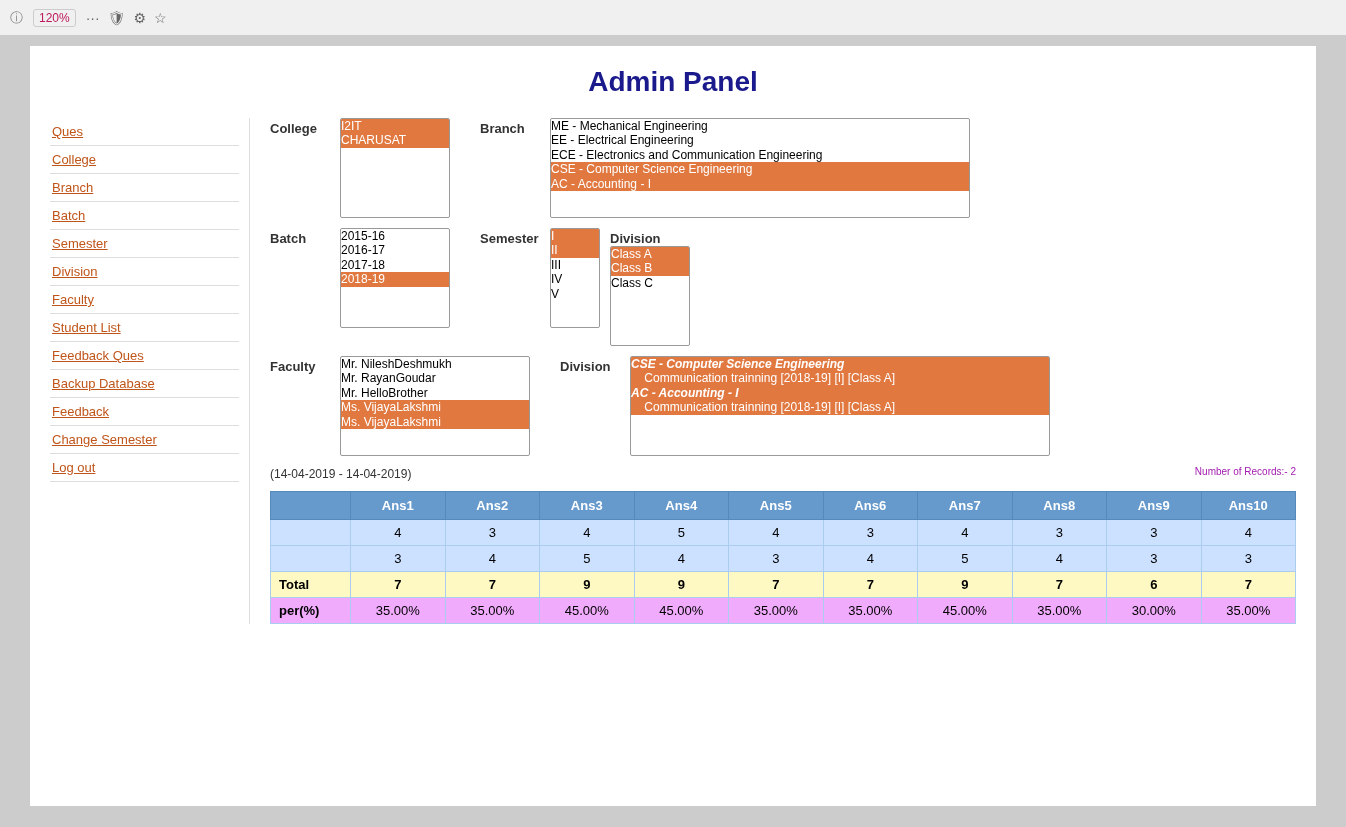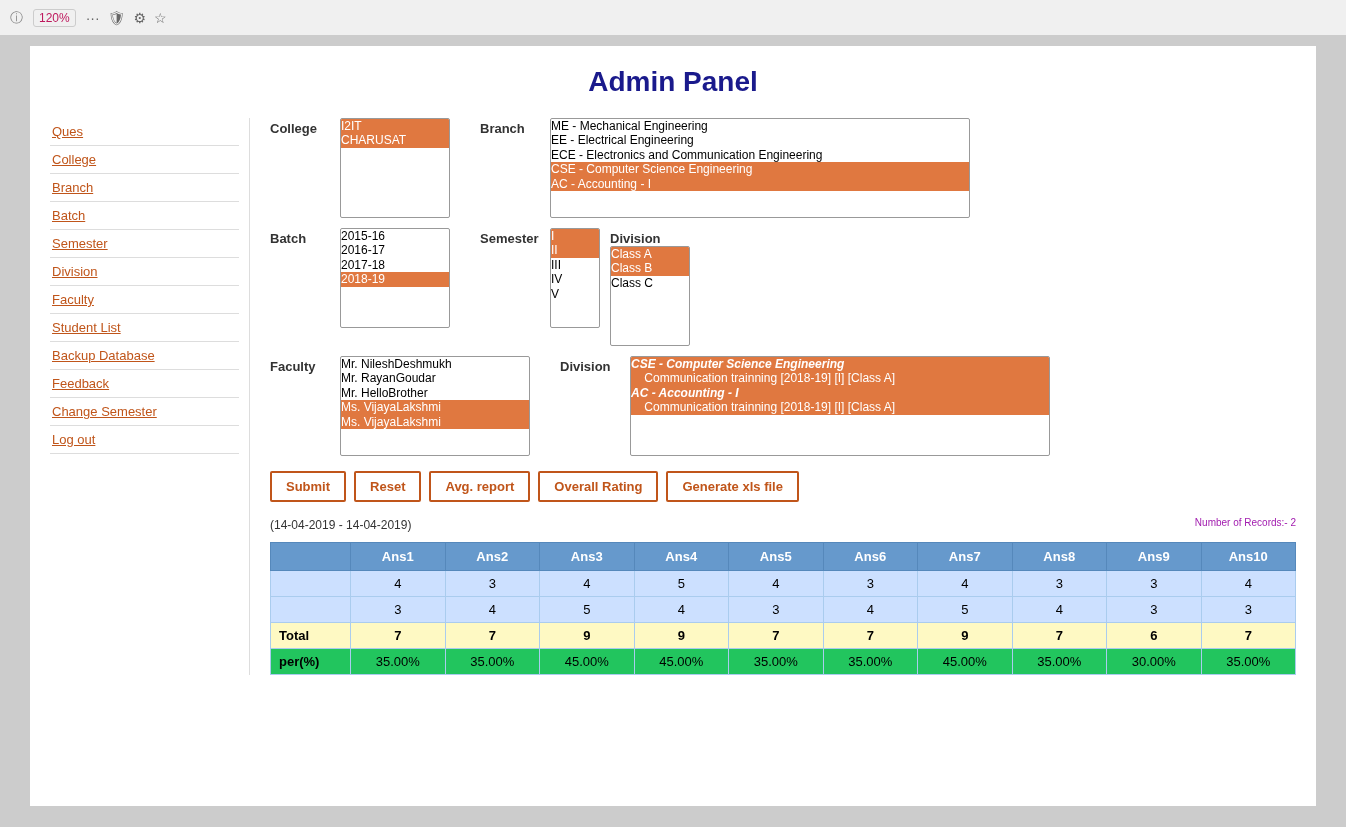--- a/index.html
+++ b/index.html
@@ -176,21 +176,21 @@
       padding: 5px 8px;
       text-align: center;
       font-size: 13px;
       border: 1px solid #aaccee;
     }
     .results-table tr.total-row td {
       background: #fef9c3;
       font-weight: bold;
     }
     .results-table tr.percent-row td {
-      background: #22c55e;
+      background: #f0abfc;
       margin-top: 8px;
     }
     .results-table .row-label {
       text-align: left;
       font-weight: bold;
     }
     .clearfix::after { content: ''; display: table; clear: both; }
     .col-header-row th:first-child {
       width: 80px;
     }
@@ -228,20 +228,21 @@
 
     <div class="sidebar">
       <a href="#">Ques</a>
       <a href="#">College</a>
       <a href="#">Branch</a>
       <a href="#">Batch</a>
       <a href="#">Semester</a>
       <a href="#">Division</a>
       <a href="#">Faculty</a>
       <a href="#">Student List</a>
+      <a href="#">Feedback Ques</a>
       <a href="#">Backup Database</a>
       <a href="#">Feedback</a>
       <a href="#">Change Semester</a>
       <a href="#">Log out</a>
     </div>
 
     <div class="main-content">
 
       <div style="display:flex; gap:30px; margin-bottom:10px;">
         <div class="form-group">
@@ -310,27 +311,20 @@
           <span class="form-label">Division</span>
           <select class="select-subject" multiple="">
             <option selected="" style="font-weight: bold; font-style: italic; background: rgb(224, 120, 64); color: white;">CSE - Computer Science Engineering</option>
             <option selected="" style="background:#e07840;color:white;">&nbsp;&nbsp;&nbsp;&nbsp;Communication trainning [2018-19] [I] [Class A]</option>
             <option selected="" style="font-weight: bold; font-style: italic; background: rgb(224, 120, 64); color: white;">AC - Accounting - I</option>
             <option selected="" style="background:#e07840;color:white;">&nbsp;&nbsp;&nbsp;&nbsp;Communication trainning [2018-19] [I] [Class A]</option>
           </select>
         </div>
       </div>
 
-      <div class="buttons-row">
-        <button class="btn">Submit</button>
-        <button class="btn">Reset</button>
-        <button class="btn">Avg. report</button>
-        <button class="btn">Overall Rating</button>
-        <button class="btn">Generate xls file</button>
-      </div>
 
       <div class="clearfix">
         <span class="date-range">(14-04-2019 - 14-04-2019)</span>
         <span class="records-count">Number of Records:- 2</span>
       </div>
 
       <table class="results-table">
         <thead>
           <tr class="col-header-row">
             <th></th>

